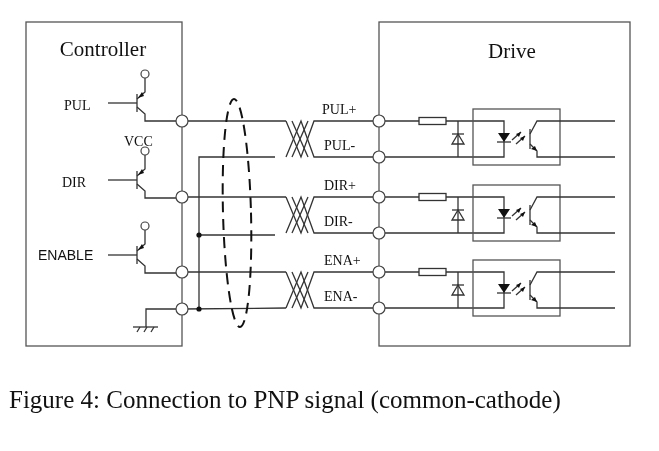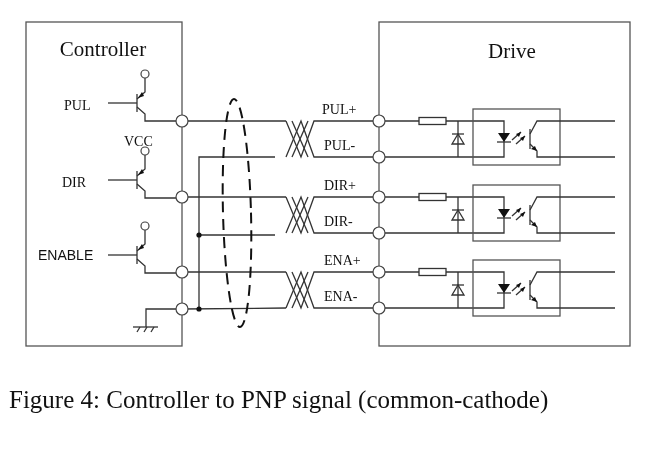--- a/index.html
+++ b/index.html
@@ -177,13 +177,13 @@
       <circle cx="182" cy="309" r="6" class="term"></circle>
       <circle cx="379" cy="121" r="6" class="term"></circle>
       <circle cx="379" cy="157" r="6" class="term"></circle>
       <circle cx="379" cy="197" r="6" class="term"></circle>
       <circle cx="379" cy="233" r="6" class="term"></circle>
       <circle cx="379" cy="272" r="6" class="term"></circle>
       <circle cx="379" cy="308" r="6" class="term"></circle>
     </g>
 </svg>
 
-<div class="caption">Figure 4: Controller to PNP signal (common-cathode)</div>
+<div class="caption">Figure 4: Connection to PNP signal (common-cathode)</div>
 
 </body></html>

